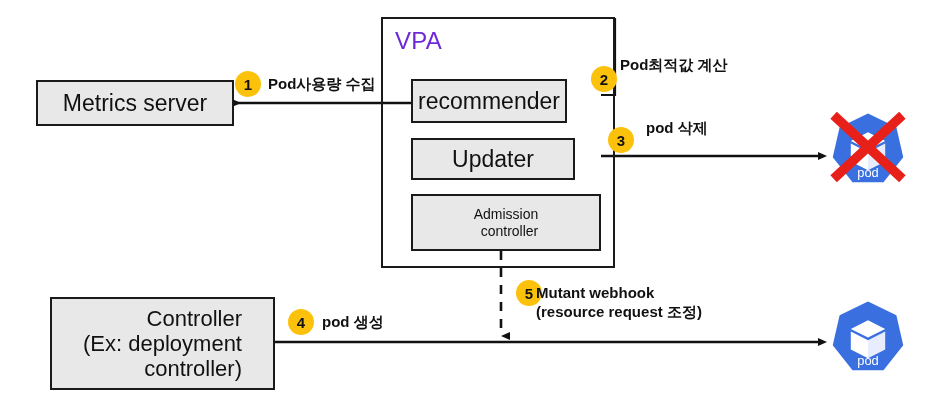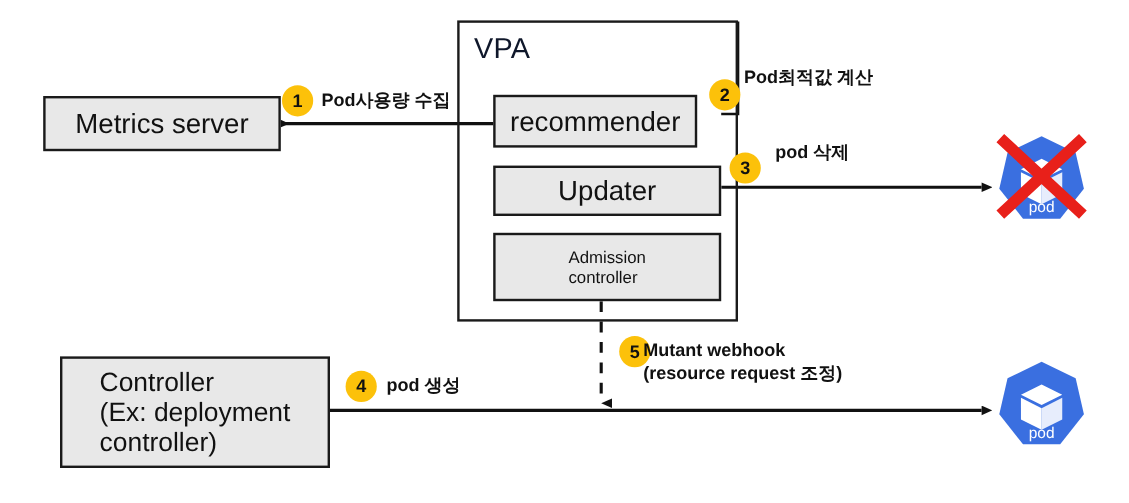--- a/index.html
+++ b/index.html
@@ -16,34 +16,34 @@
     overflow: hidden;
   }
   .box {
     position: absolute;
     background: #e8e8e8;
     border: 2px solid #1a1a1a;
     box-sizing: border-box;
     display: flex;
     align-items: center;
     justify-content: center;
-    text-align: left;
+    text-align: right;
     color: #111111;
     line-height: 1.15;
   }
   .vpa-frame {
     position: absolute;
     border: 2px solid #1a1a1a;
     background: transparent;
     box-sizing: border-box;
   }
   .vpa-title {
     position: absolute;
     font-size: 24px;
-    color: #0f172a;
+    color: #6d28d9;
     letter-spacing: 0.2px;
   }
   .label {
     position: absolute;
     font-size: 15px;
     font-weight: bold;
     color: #111111;
     white-space: pre-line;
     line-height: 1.25;
   }
@@ -103,23 +103,23 @@
     <path d="M275 342 L818 342" stroke="#111111" stroke-width="2.6" fill="none" marker-end="url(#arrowR)"></path>
 
     <path d="M501 251 L501 336" stroke="#111111" stroke-width="2.6" fill="none" stroke-dasharray="9 8" marker-end="url(#arrowD)"></path>
   </svg>
 
   <div class="vpa-frame" style="left:381px; top:17px; width:234px; height:251px;"></div>
   <div class="vpa-title" style="left:395px; top:27px;">VPA</div>
 
   <div class="box" style="left:36px; top:80px; width:198px; height:46px; font-size:23px;">Metrics server</div>
 
-  <div class="box" style="left:411px; top:79px; width:170px; height:44px; font-size:23px;">recommender</div>
+  <div class="box" style="left:411px; top:79px; width:156px; height:44px; font-size:23px;">recommender</div>
 
-  <div class="box" style="left:411px; top:138px; width:190px; height:42px; font-size:23px;">Updater</div>
+  <div class="box" style="left:411px; top:138px; width:164px; height:42px; font-size:23px;">Updater</div>
 
   <div class="box" style="left:411px; top:194px; width:190px; height:57px; font-size:14px; white-space:pre-line;">Admission
 controller</div>
 
   <div class="box" style="left:50px; top:297px; width:225px; height:93px; font-size:22px; white-space:pre-line;">Controller
 (Ex: deployment
 controller)</div>
 
   <div class="badge" style="left:235px; top:71px;">1</div>
   <div class="label" style="left:268px; top:75px;">Pod사용량 수집</div>

